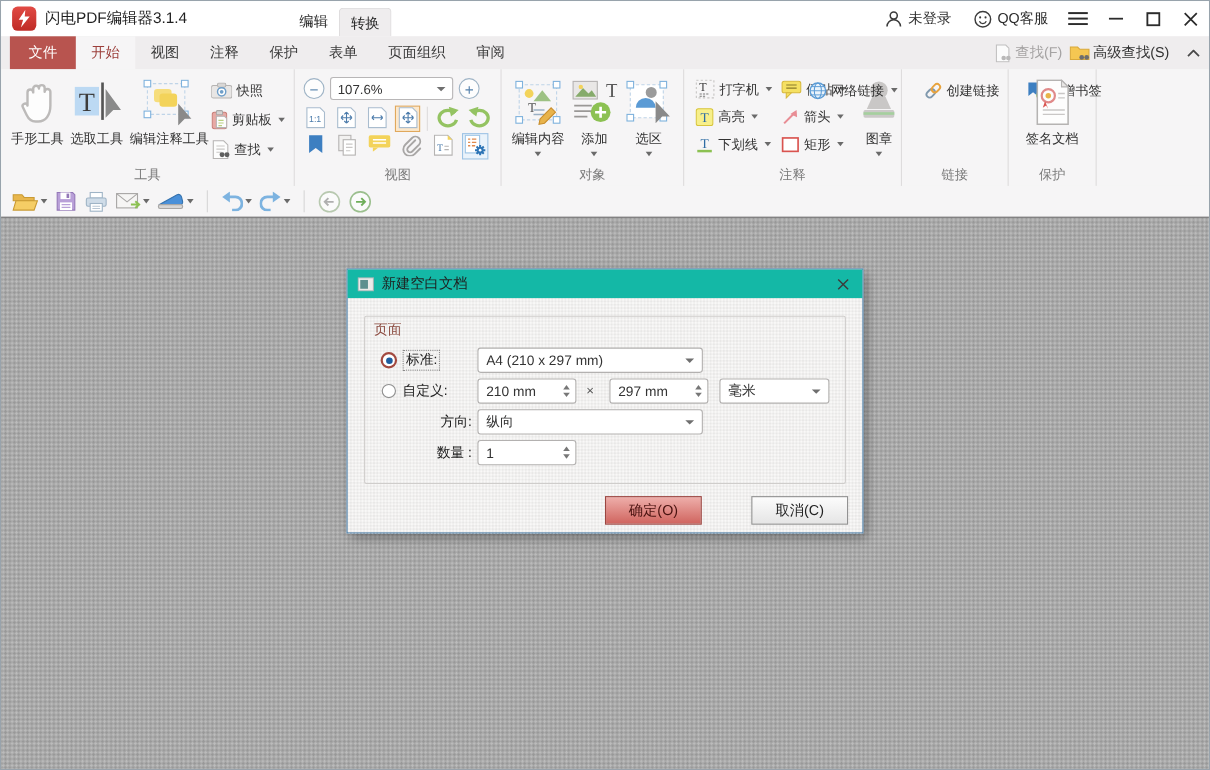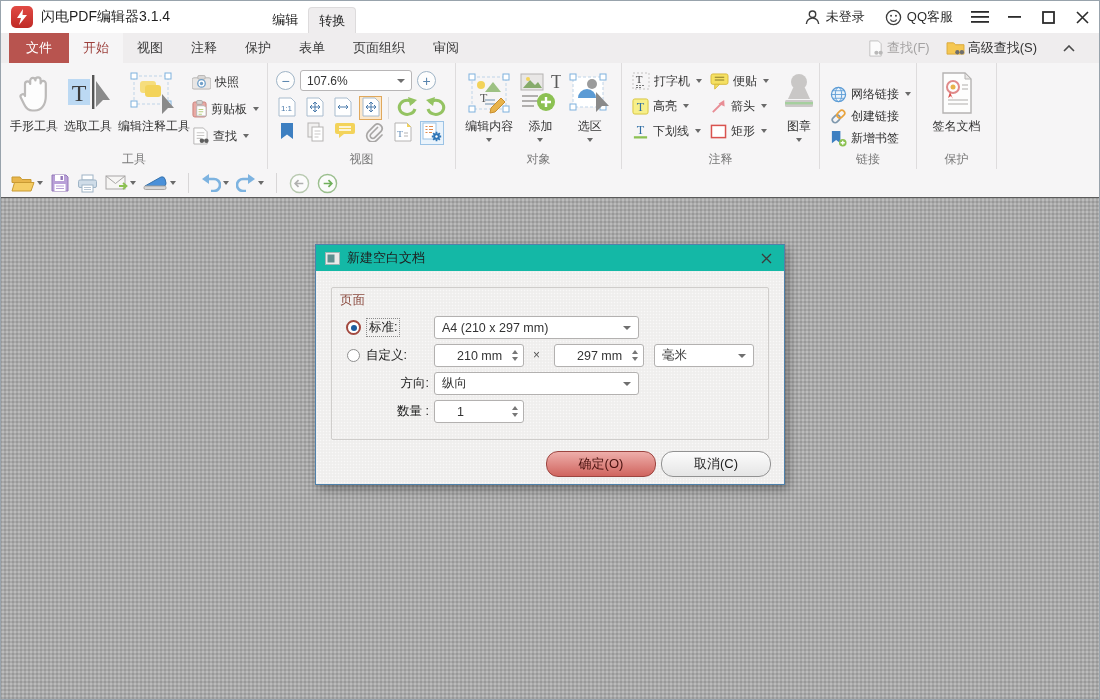--- a/index.html
+++ b/index.html
@@ -16,21 +16,21 @@
   .mode-tab.raised { background:#efedee; border:1px solid #dddbdc; border-bottom:none; border-radius:4px 4px 0 0; }
   .tb-right { margin-left:auto; display:flex; align-items:center; height:32px; }
   .tb-item { display:flex; align-items:center; gap:5px; font-size:13px; color:#2c2c2c; padding:0 10px; height:32px; }
   .winbtn { width:34px; height:32px; display:flex; align-items:center; justify-content:center; }
 
   
   .ribbontabs { height:30px; background:#efedee; display:flex; align-items:stretch; flex:0 0 auto; }
   .rtab { padding:0 14px; line-height:30px; font-size:13px; color:#3a3a3a; }
   .rtab.file { background:#b8544f; color:#fff; margin-left:8px; padding:0 17px; }
   .rtab.active { background:#f6f5f6; color:#9c3f3b; }
-  .findzone { margin-left:auto; display:flex; align-items:center; gap:16px; padding-right:24px; }
+  .findzone { margin-left:auto; display:flex; align-items:center; gap:6px; padding-right:8px; }
   .findzone .fitem { display:flex; align-items:center; gap:3px; font-size:13px; }
   .fitem.disabled { color:#a5a3a3; }
   .chev { margin-left:10px; }
 
   
   .ribbon { height:106px; background:#f6f5f6; display:flex; flex:0 0 auto; }
   .rgroup { position:relative; height:100%; padding:5px 6px 16px 6px; }
   .rgroup + .rgroup { border-left:1px solid #dedcdd; }
   .glabel { position:absolute; bottom:1px; left:0; right:0; text-align:center; font-size:12px; color:#7a7a7a; }
   .grow { display:flex; }
@@ -48,21 +48,21 @@
   .zoombox .zv { flex:1; }
   .circbtn { width:19px; height:19px; border-radius:50%; border:1px solid #9fb4c6; color:#5783ad; display:flex; align-items:center; justify-content:center; font-size:14px; background:#fdfdfd; }
   .vrow { display:flex; align-items:center; gap:7px; margin:3px 2px; }
   .vic { width:22px; height:22px; display:flex; align-items:flex-start; justify-content:center; }
   .vic.sel { background:#fce8cc; outline:1px solid #e0a85c; }
   .vic.selblue { background:#eaf3fb; outline:1px solid #9cc3e5; }
   .vsep { width:1px; height:22px; background:#dedcdd; }
 
   
   .cgrid { display:grid; grid-template-columns:auto auto; grid-column-gap:8px; grid-row-gap:3px; padding:2px 4px; }
-  .linkcol { display:flex; flex-direction:column; justify-content:flex-end; padding:3px 4px; }
+  .linkcol { display:flex; flex-direction:row; justify-content:center; padding:3px 4px;gap:24px; }
 
   
   .quickbar { height:29px; background:#f6f5f6; border-bottom:1px solid #5b5b5b; display:flex; align-items:center; padding-left:10px; gap:7px; flex:0 0 auto; }
   .qbtn { display:flex; align-items:center; gap:2px; }
   .qsep { width:1px; height:20px; background:#d8d6d7; margin:0 5px; }
 
   
   .canvas { position:relative; flex:1;
     background-color:#a9a9a9;
     background-image:
@@ -87,27 +87,27 @@
   .radio { width:13px; height:13px; border-radius:50%; border:1px solid #8f8f8f; background:#fff; flex:0 0 auto; }
   .radio.sel { border:2px solid #a2493f; position:relative; width:15px; height:15px; }
   .radio.sel::after { content:""; position:absolute; left:2.5px; top:2.5px; width:6px; height:6px; border-radius:50%; background:#1d5c9e; }
   .rlabel { font-size:12.5px; color:#222; margin-left:6px; }
   .rlabel.focus { outline:1px dotted #8a8a8a; padding:0 2px; }
   .flabel { position:absolute; font-size:12.5px; color:#222; text-align:right; width:97px; left:0; line-height:23px; }
   .combo { position:absolute; height:23px; background:#fff; border:1px solid #b3b1b0; border-radius:3px; display:flex; align-items:center; padding:0 7px; font-size:12.5px; color:#333; }
   .combo .cv { flex:1; white-space:nowrap; overflow:hidden; }
   .carr { width:0; height:0; border-top:4px solid #6f6f6f; border-left:4px solid transparent; border-right:4px solid transparent; margin-left:5px; }
   .spin { position:absolute; height:23px; background:#fff; border:1px solid #b3b1b0; border-radius:3px; display:flex; align-items:center; padding:0 2px 0 7px; font-size:12.5px; color:#333; }
-  .spin .sv { flex:1;margin-left:15px; }
+  .spin .sv { flex:1; }
   .spinbtns { display:flex; flex-direction:column; gap:3px; padding:0 3px; }
   .sup { width:0; height:0; border-bottom:4px solid #777; border-left:3.5px solid transparent; border-right:3.5px solid transparent; }
   .sdn { width:0; height:0; border-top:4px solid #777; border-left:3.5px solid transparent; border-right:3.5px solid transparent; }
   .times { position:absolute; font-size:12px; color:#555; }
   .dbtns { position:absolute; right:13px; bottom:8px; display:flex; gap:5px; }
-  .btn { width:110px; height:26px; border-radius:12px; font-size:13px; display:flex; align-items:center; justify-content:center; }
+  .btn { width:88px; height:26px; border-radius:0; font-size:13px; display:flex; align-items:center; justify-content:center;margin-left:40px; }
   .btn.ok { background:linear-gradient(#eeaeaa,#d0655f); border:1px solid #9c4540; color:#49120f; }
   .btn.cancel { background:linear-gradient(#fcfcfc,#e5e5e5); border:1px solid #929292; color:#222; }
 
   svg { display:block; }
 </style>
 </head>
 <body>
 
 <div class="window">
 

